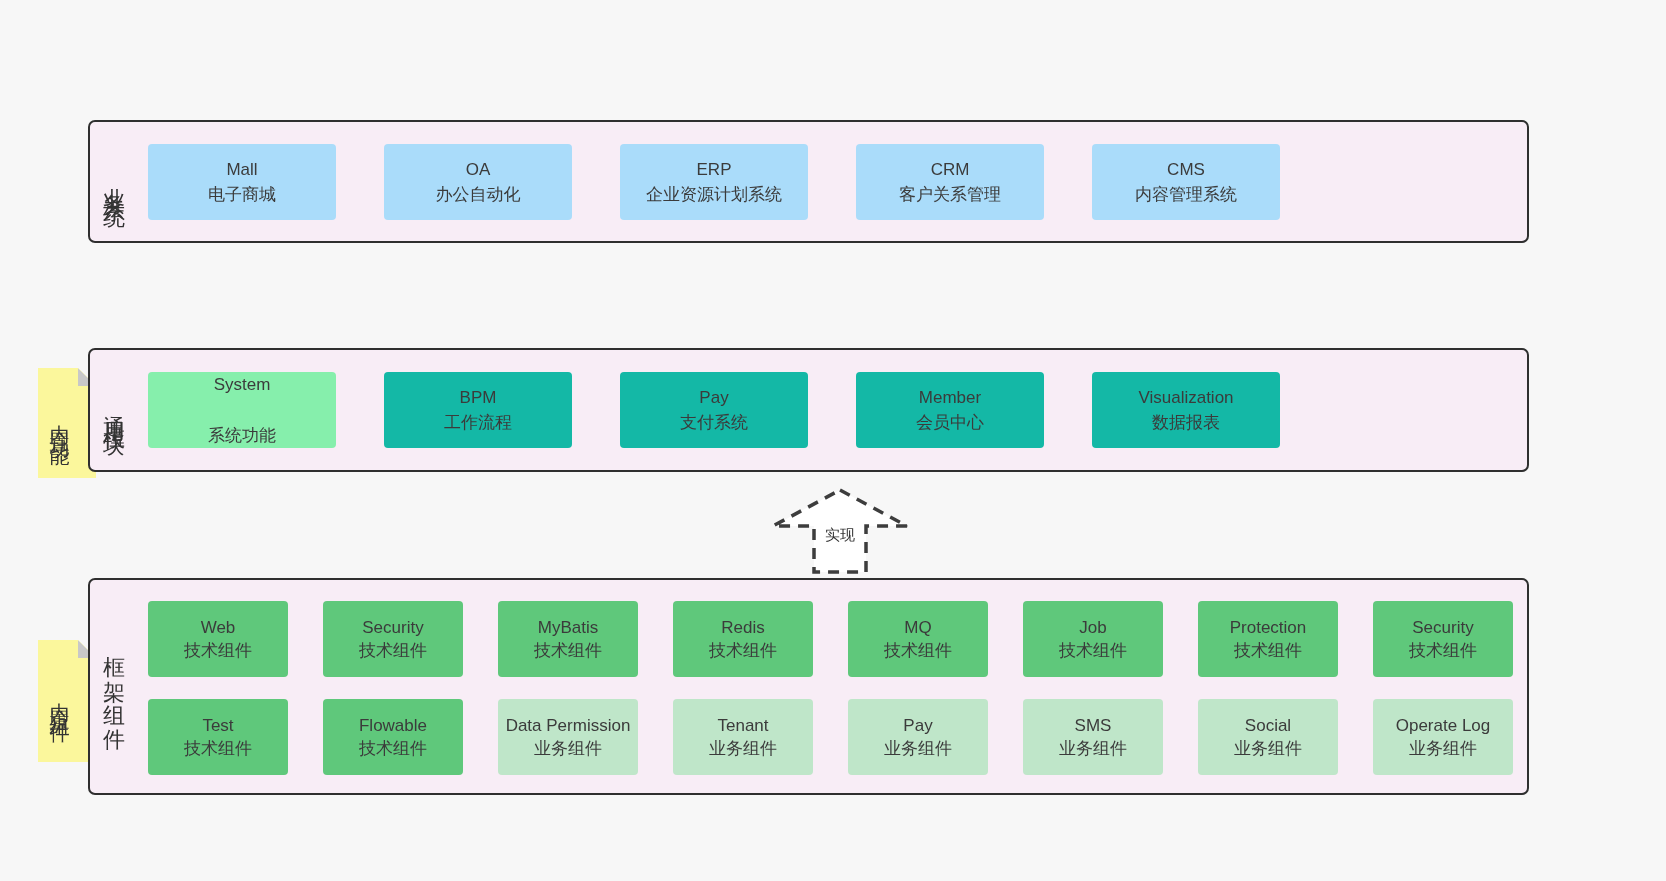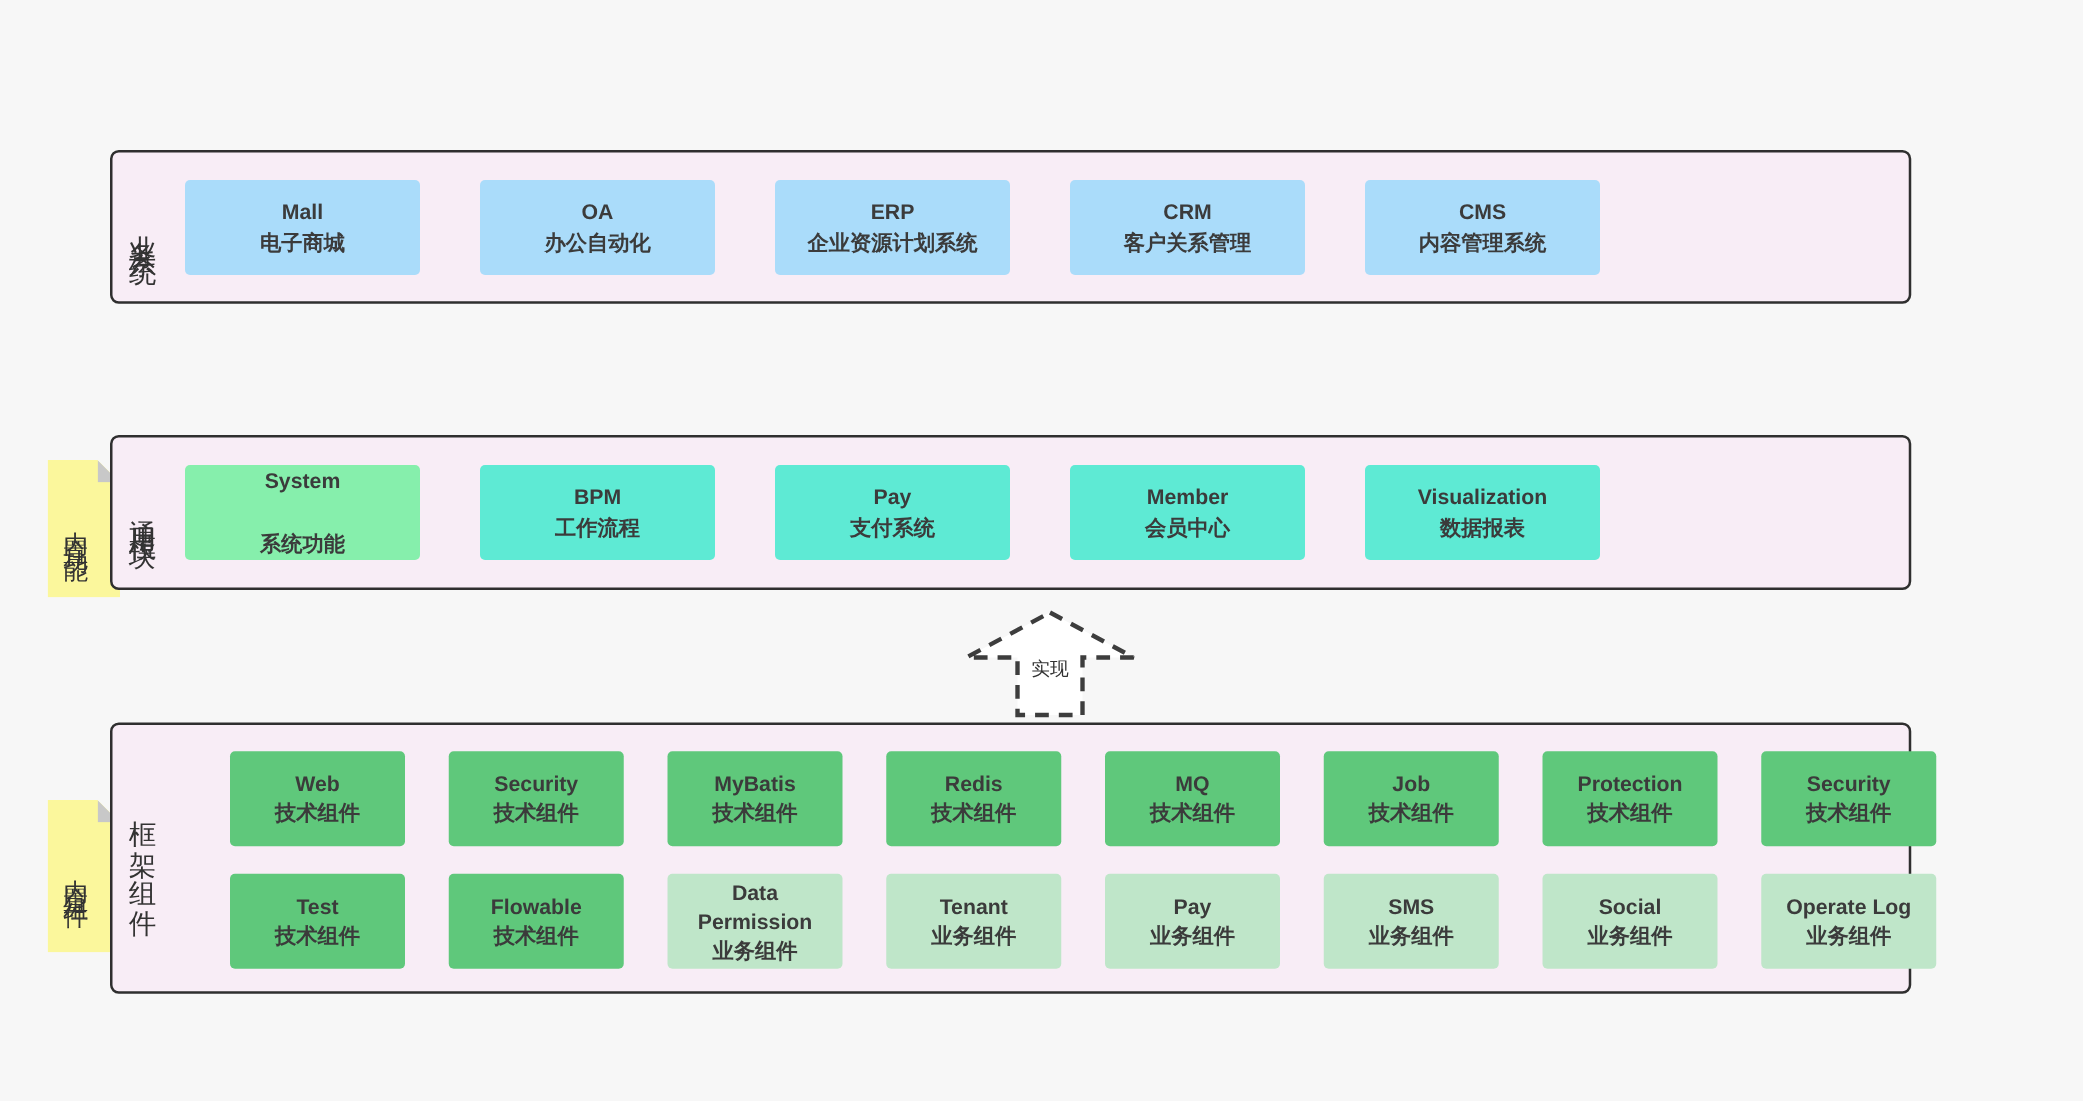--- a/index.html
+++ b/index.html
@@ -13,31 +13,31 @@
          writing-mode:vertical-rl;text-orientation:upright;font-size:22px;color:#333;
          letter-spacing:6px;line-height:1;white-space:nowrap;}
   .panel-label.tall{letter-spacing:24px;}
 
   .panel-top{top:120px;height:123px;}
   .panel-mid{top:348px;height:124px;}
   .panel-bot{top:578px;height:217px;}
 
   .boxrow{position:absolute;left:58px;top:0;height:100%;display:flex;align-items:center;gap:48px;}
   .panel-bot .rows{position:absolute;left:58px;top:21px;display:flex;flex-direction:column;gap:22px;}
-  .panel-bot .boxrow2{display:flex;gap:35px;margin-left:36px;}
+  .panel-bot .boxrow2{display:flex;gap:35px;}
 
   
   .box{width:188px;height:76px;border-radius:4px;display:flex;flex-direction:column;
        justify-content:center;align-items:center;text-align:center;font-size:17px;
-       line-height:25px;color:#3b3b3b;box-sizing:border-box;padding:2px 6px;font-weight:bold;}
+       line-height:25px;color:#3b3b3b;box-sizing:border-box;padding:2px 6px;}
   .box .t,.box .s{width:100%;}
   .panel-bot .box{width:140px;line-height:23px;}
   .blue{background:#aadcfa;}
   .red{background:#86efac;gap:26px;}
-  .pink{background:#5eead4;}
+  .pink{background:#14b8a6;}
   .green{background:#5fc87b;}
   .lightgreen{background:#bfe6c9;}
 
   
   .sticky{position:absolute;left:38px;width:58px;background:#fbf79c;z-index:1;
           clip-path:polygon(0 0,calc(100% - 18px) 0,100% 18px,100% 100%,0 100%);
           display:flex;justify-content:center;align-items:center;}
   .sticky .fold{position:absolute;top:0;right:0;width:18px;height:18px;background:#c8c8c8;
           clip-path:polygon(0 0,100% 100%,0 100%);}
   .sticky .txt{writing-mode:vertical-rl;text-orientation:upright;font-size:20px;color:#333;

